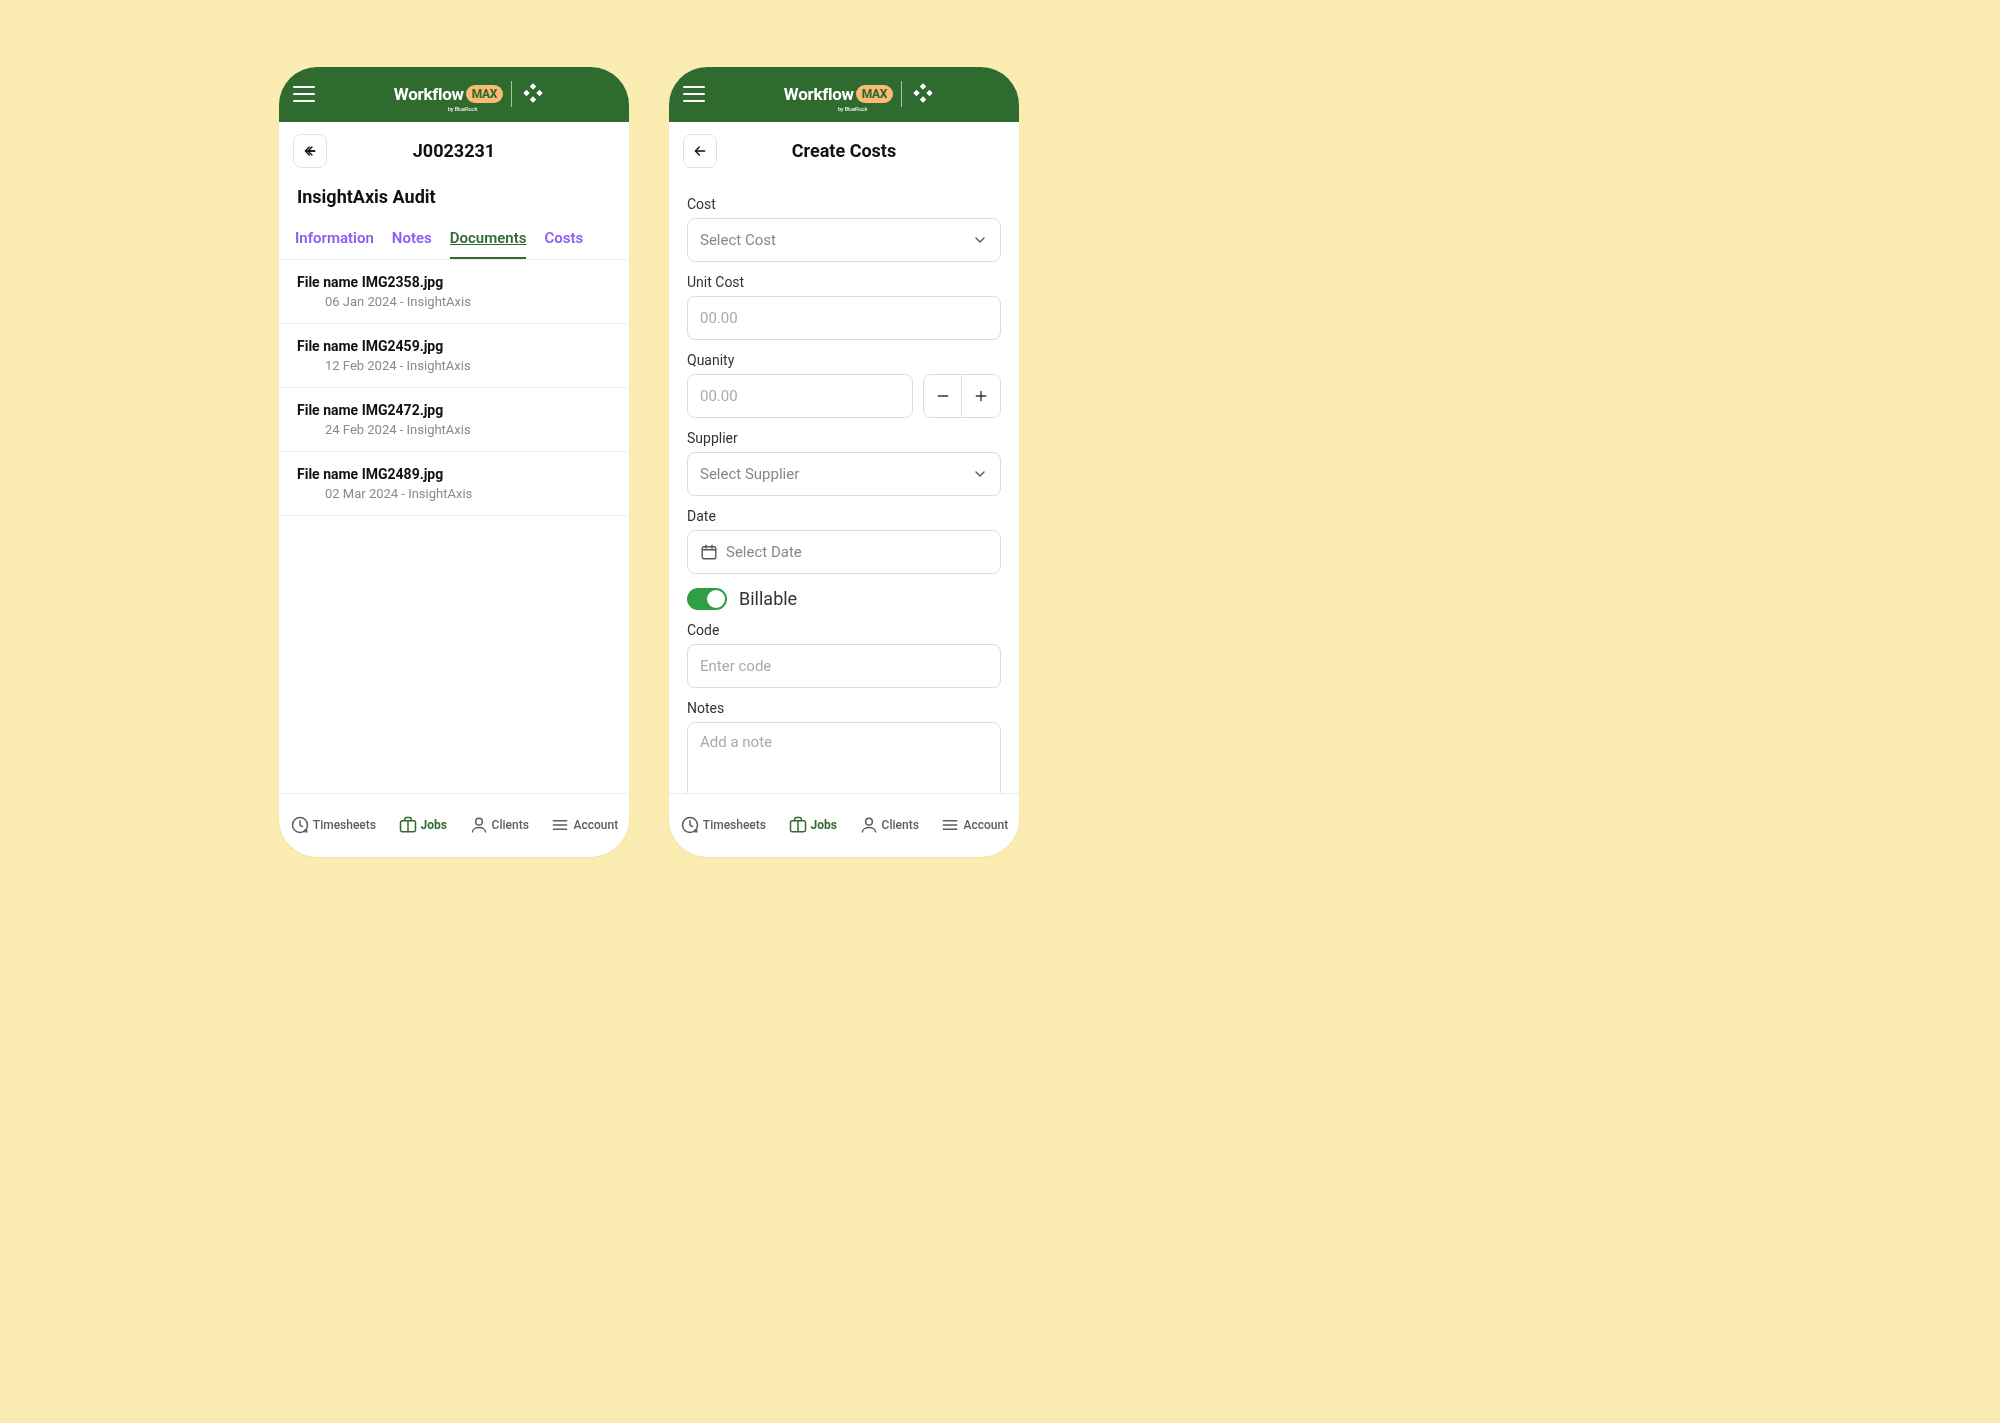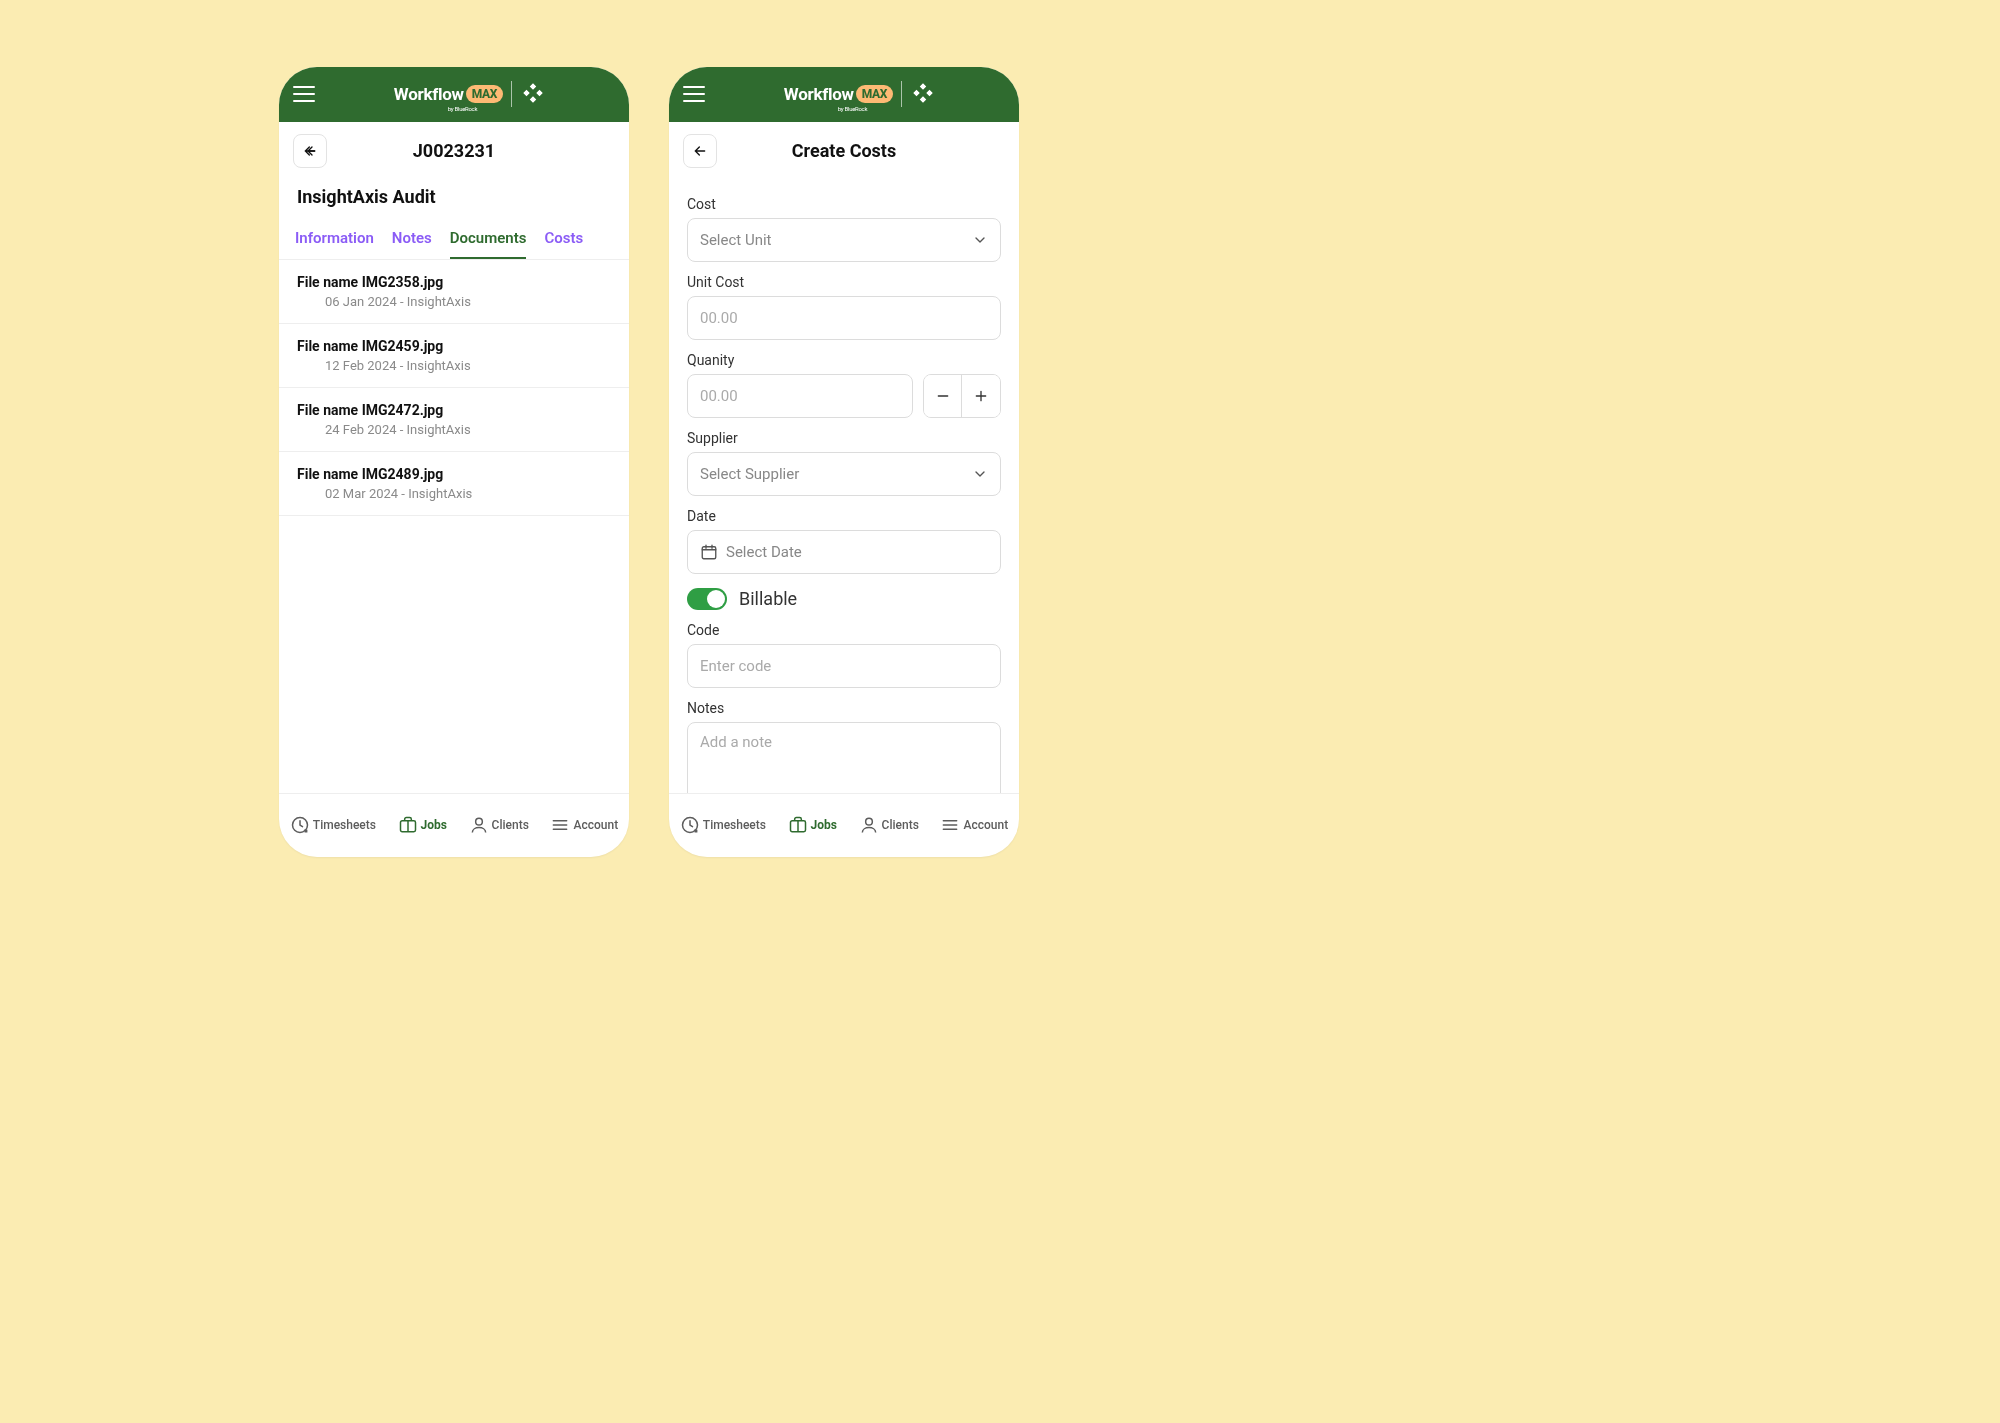--- a/index.html
+++ b/index.html
@@ -140,20 +140,21 @@
     font-size: 15px;
     font-weight: 600;
     color: #8b5cf6;
     padding: 8px 0 10px;
     cursor: pointer;
     border-bottom: 2px solid transparent;
   }
   .tab.active {
     color: #2f6b2f;
     border-bottom-color: #2f6b2f;
+    text-decoration: underline;
   }
   .doc-list {
     flex: 1;
     overflow-y: auto;
   }
   .doc-item {
     padding: 14px 18px;
     border-bottom: 1px solid #eee;
   }
   .doc-name {
@@ -419,21 +420,21 @@
       <svg width="16" height="16" viewBox="0 0 24 24">
           <path fill="none" stroke="#111" stroke-width="2" stroke-linecap="round" d="M5 12h14M11 6l-6 6 6 6"></path>
         </svg>
     </div>
     <div class="subheader-title">Create Costs</div>
   </div>
 
   <div class="form-scroll">
     <div class="field-label">Cost</div>
     <div class="select-box">
-      <span class="select-placeholder">Select Unit</span>
+      <span class="select-placeholder">Select Cost</span>
       <svg class="chev" width="16" height="16" viewBox="0 0 24 24">
           <path d="M6 9l6 6 6-6" fill="none" stroke="#555" stroke-width="2" stroke-linecap="round" stroke-linejoin="round"></path>
         </svg>
     </div>
 
     <div class="field-label">Unit Cost</div>
     <div class="text-input">
       <input type="text" placeholder="00.00" style="">
     </div>
 

